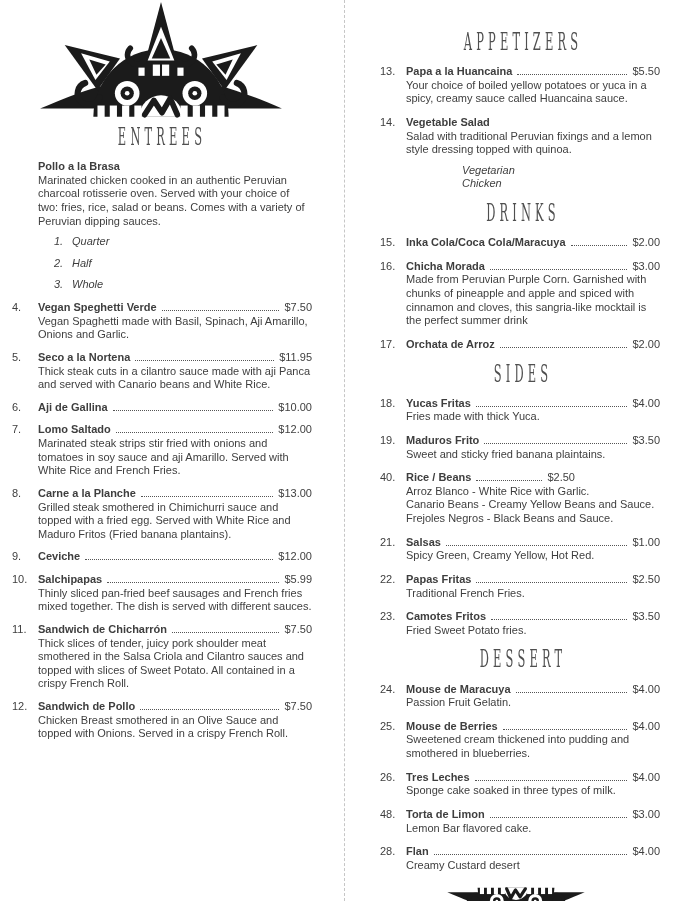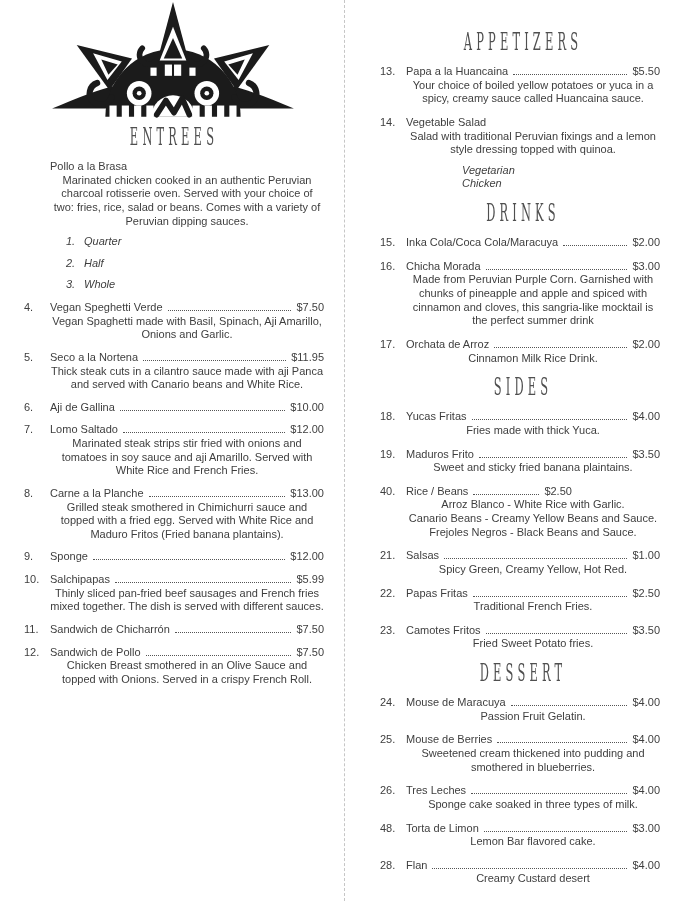--- a/index.html
+++ b/index.html
@@ -4,40 +4,40 @@
 <style>
   html,body{margin:0;padding:0;background:#ffffff;}
   body{width:692px;height:901px;overflow:hidden;
        font-family:"Liberation Sans", sans-serif;color:#3e3e3e;}
   .page{position:relative;width:692px;height:901px;background:#ffffff;}
 
   .divider{position:absolute;left:344px;top:0;bottom:0;width:0;
            border-left:1px dashed #c6c6c6;}
 
   .col{position:absolute;top:0;}
-  .col.left{left:12px;width:300px;margin-left:12px;}
+  .col.left{left:12px;width:300px;}
   .col.right{left:380px;width:286px;padding-top:30px;box-sizing:border-box;}
 
   .logo-top{width:246px;margin:0 0 0 26px;line-height:0;}
   .logo-bottom{width:140px;height:72px;margin:2px 0 0 66px;line-height:0;
                transform:rotate(180deg);transform-origin:50% 50%;}
   .logo-bottom svg{width:140px;height:71px;}
 
   .section-title{margin:0 0 12px;text-align:center;white-space:nowrap;
       font-family:"DejaVu Serif", serif;font-weight:400;font-size:22px;
       line-height:1.05;color:#4f4f4f;letter-spacing:8px;
       transform:scaleX(0.52) scaleY(1.08);transform-origin:50% 50%;}
   .col.right .section-title{margin:4px 0 12px;}
   .col.right section:first-child .section-title{margin-top:0;}
 
   .item{position:relative;padding-left:26px;margin:0 0 9px;
-        font-size:11px;line-height:1.24;text-align:center;}
+        font-size:11px;line-height:1.24;}
   .item .num{position:absolute;left:0;top:0;}
   .title-row{display:flex;align-items:baseline;}
-  .title-row .name{white-space:nowrap;}
+  .title-row .name{white-space:nowrap;font-weight:bold;}
   .leader{flex:1 1 auto;min-width:12px;margin:0 5px 3px 5px;
           border-bottom:1.6px dotted #555;}
   .price{white-space:nowrap;}
   .title-row.short .leader{flex:0 0 66px;}
   .title-row.short::after{content:"";flex:1 1 auto;}
   .desc{white-space:pre-line;}
   .subitems{margin-top:7px;font-style:italic;}
   .subitem{position:relative;display:flex;align-items:baseline;
            margin:0 4px 8px 16px;padding-left:18px;}
   .subitem .num{position:absolute;left:0;top:0;}
@@ -188,21 +188,21 @@
       <span class="leader"></span>
       <span class="price">$13.00</span>
     </div>
     <div class="desc">Grilled steak smothered in Chimichurri sauce and topped with a fried egg.  Served with White Rice and Maduro Fritos (Fried banana plantains).</div>
 
   </div>
 
   <div class="item">
     <span class="num">9.</span>
     <div class="title-row">
-      <span class="name">Sponge</span>
+      <span class="name">Ceviche</span>
       <span class="leader"></span>
       <span class="price">$12.00</span>
     </div>
 
   </div>
 
   <div class="item">
     <span class="num">10.</span>
     <div class="title-row">
       <span class="name">Salchipapas</span>
@@ -213,20 +213,21 @@
 
   </div>
 
   <div class="item">
     <span class="num">11.</span>
     <div class="title-row">
       <span class="name">Sandwich de Chicharrón</span>
       <span class="leader"></span>
       <span class="price">$7.50</span>
     </div>
+    <div class="desc">Thick slices of tender, juicy pork shoulder meat smothered in the Salsa Criola and Cilantro sauces and topped with slices of Sweet Potato.  All contained in a crispy French Roll.</div>
 
   </div>
 
   <div class="item">
     <span class="num">12.</span>
     <div class="title-row">
       <span class="name">Sandwich de Pollo</span>
       <span class="leader"></span>
       <span class="price">$7.50</span>
     </div>
@@ -302,21 +303,20 @@
 
   </div>
 
   <div class="item">
     <span class="num">17.</span>
     <div class="title-row">
       <span class="name">Orchata de Arroz</span>
       <span class="leader"></span>
       <span class="price">$2.00</span>
     </div>
-    <div class="desc">Cinnamon Milk Rice Drink.</div>
 
   </div>
 </div>
   </section>
 
   <section>
     <h2 class="section-title">SIDES</h2>
     <div class="items">
   <div class="item">
     <span class="num">18.</span>

